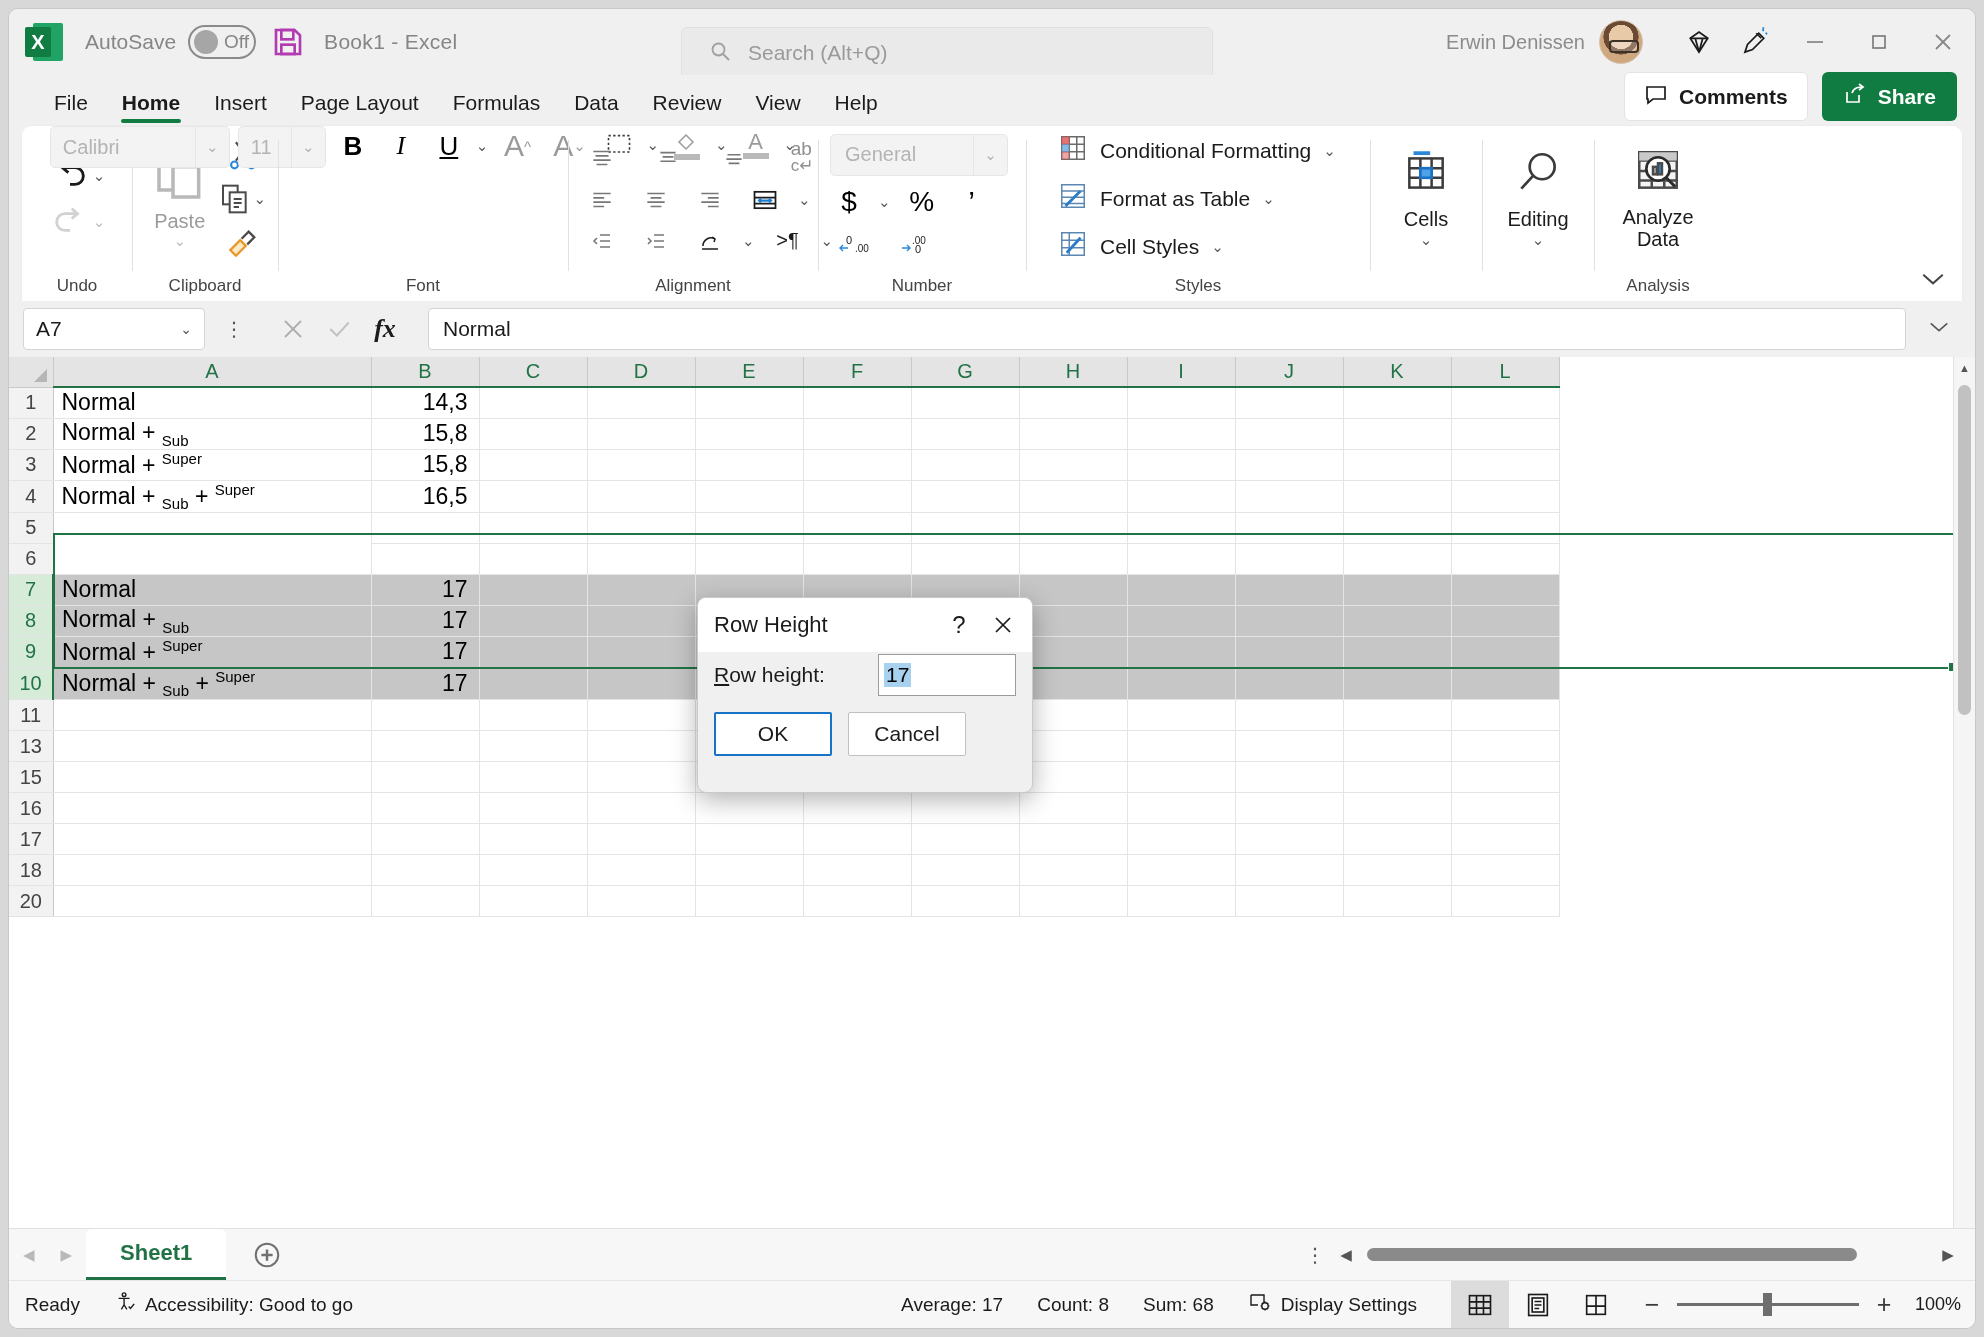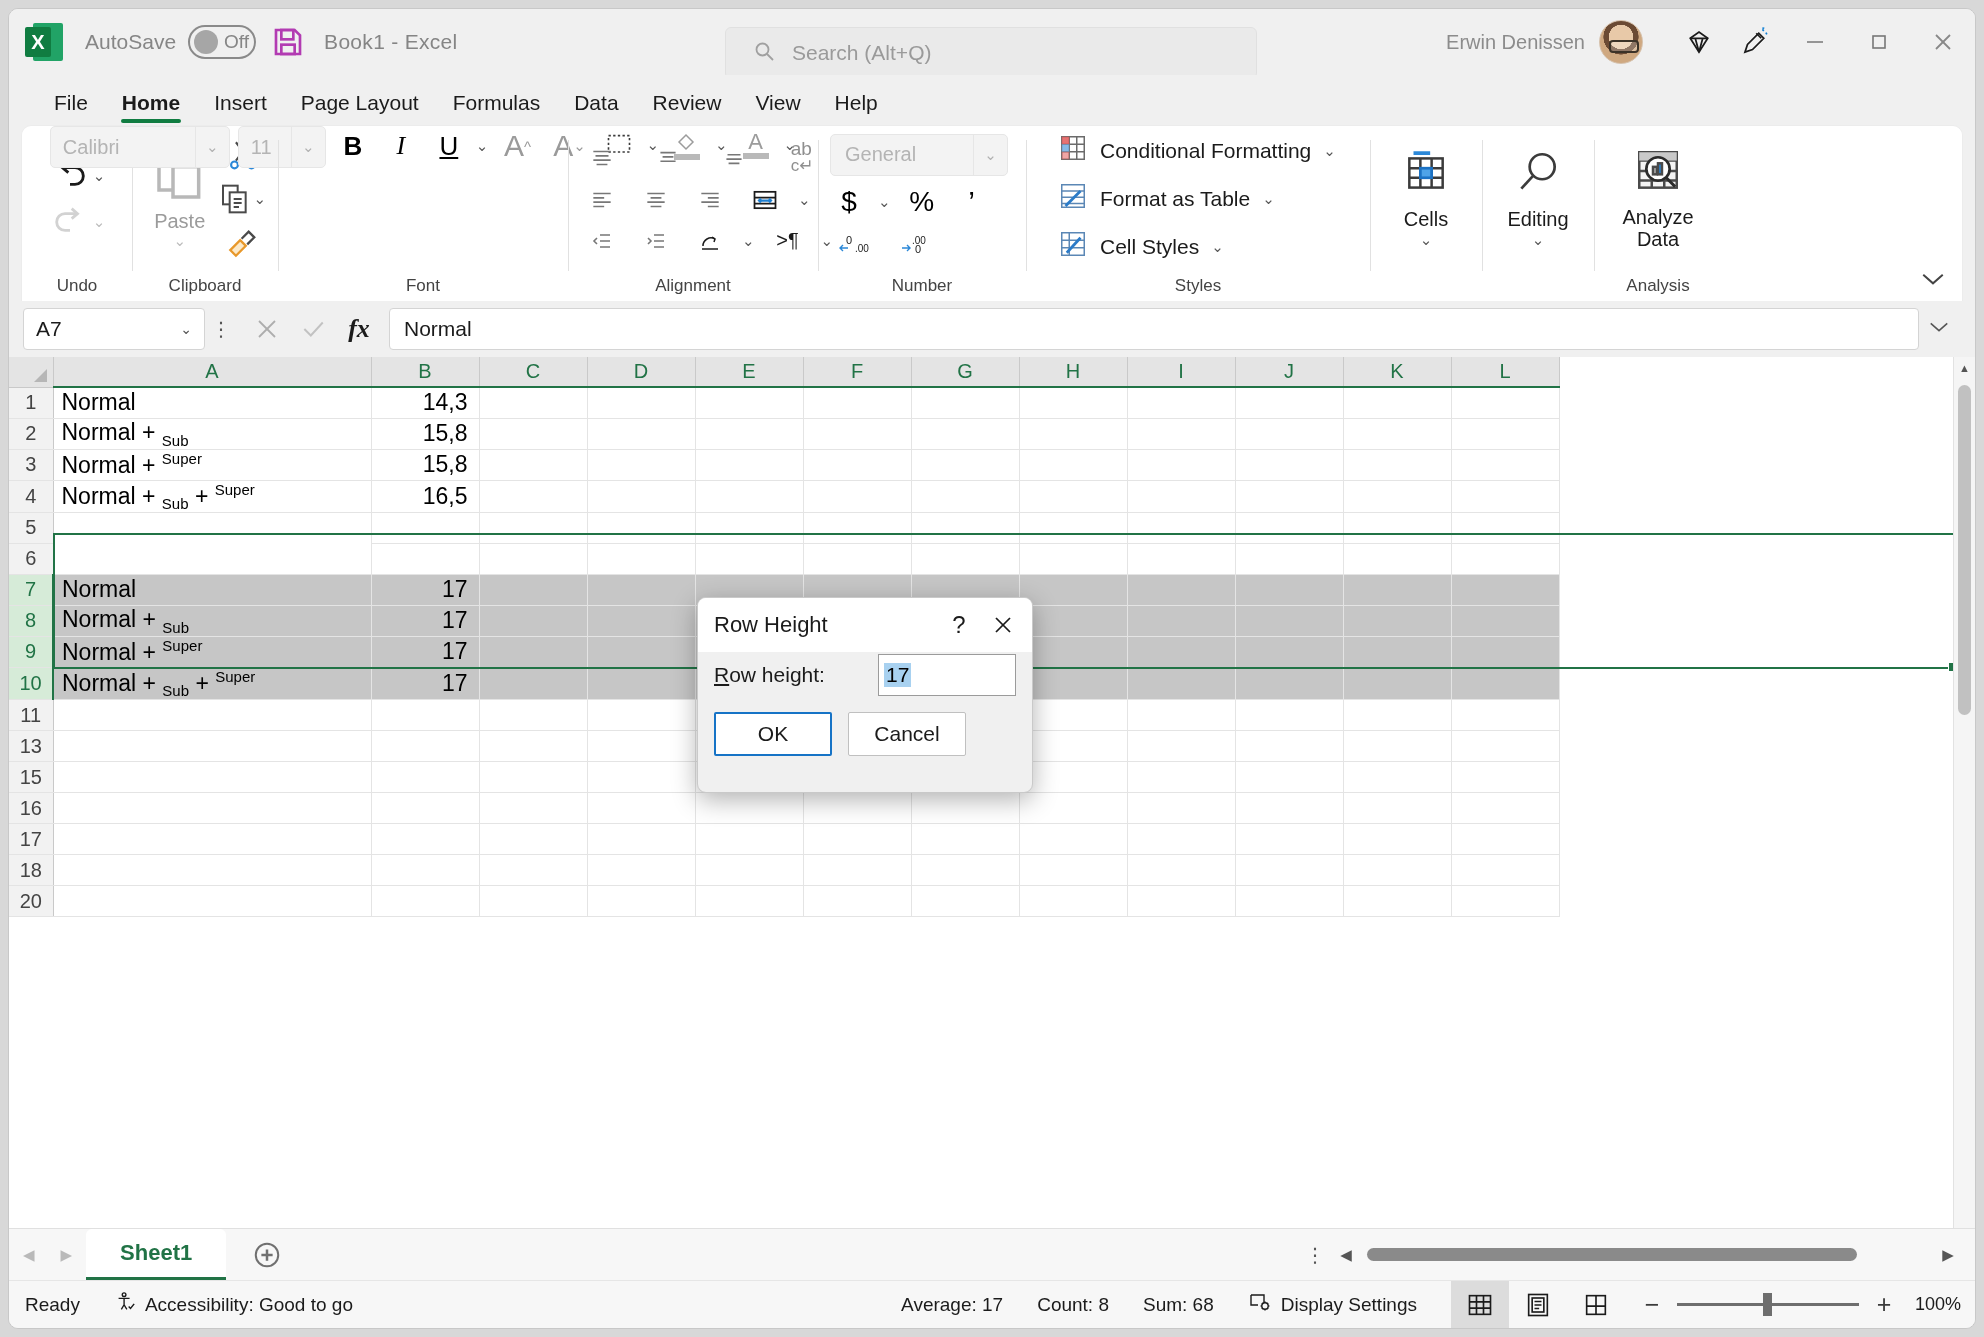--- a/index.html
+++ b/index.html
@@ -55,21 +55,21 @@
   .toggle .tlabel {
     color: #868686; font-size: 19px; margin-left: 6px;
   }
   .save-icon { width: 32px; height: 32px; margin-right: 20px; flex:0 0 32px;}
   .doctitle { color: #858585; font-size: 21px; letter-spacing: .3px; }
   .searchbox {
     position: absolute; left: 672px; top: 18px;
     width: 532px; height: 52px;
     background: #eaeaea; border: 1px solid #e0e0e0;
     border-radius: 6px; display: flex; align-items: center;
-    padding-left: 26px; cursor: text; margin-left: 44px;
+    padding-left: 26px; cursor: text;
   }
   .searchbox .sicon { margin-right: 16px; flex:0 0 auto; }
   .searchbox .stext { color: #9a9a9a; font-size: 21px; }
   .tb-right {
     position: absolute; right: 0; top: 0; height: 66px;
     display: flex; align-items: center;
   }
   .username { color: #8c8c8c; font-size: 20px; margin-right: 14px; }
   .avatar {
     width: 44px; height: 44px; border-radius: 50%;
@@ -153,21 +153,21 @@
   .bigbtn .cap { margin-top: 6px; text-align:center; line-height:1.08; }
   .styleitem {
     display:flex; align-items:center; gap: 12px; font-size: 21px; color:#1b1b1b;
     padding: 5px 8px; cursor: pointer; white-space: nowrap;
   }
   .ribbon-collapse { position:absolute; right: 16px; bottom: 8px; cursor:pointer; color:#444;}
 
   
   .fbar {
     flex: 0 0 56px; height: 56px; display: flex; align-items: center;
-    background: #f0f0f0; padding: 0 16px 0 14px; gap: 0;
+    background: #f0f0f0; padding: 0 16px 0 14px; gap: 13px;
   }
   .namebox {
     width: 182px; height: 42px; background: #fff; border: 1px solid #d4d4d4;
     border-radius: 4px; display: flex; align-items: center; justify-content: space-between;
     padding: 0 12px; font-size: 21px; color: #1b1b1b; cursor: pointer;
   }
   .vdots { width: 32px; text-align:center; color:#555; font-size: 20px; letter-spacing:0; cursor:pointer;}
   .fbtns { display: flex; align-items: center; gap: 6px; padding: 0 10px; }
   .fbtn { width: 40px; height: 42px; display:flex;align-items:center;justify-content:center; cursor:pointer; }
   .fx { font-family: "Liberation Serif", serif; font-style: italic; font-size: 26px; color:#1b1b1b; font-weight:bold;}
@@ -373,20 +373,40 @@
     <div class="rtab">File</div>
     <div class="rtab active">Home</div>
     <div class="rtab">Insert</div>
     <div class="rtab">Page Layout</div>
     <div class="rtab">Formulas</div>
     <div class="rtab">Data</div>
     <div class="rtab">Review</div>
     <div class="rtab">View</div>
     <div class="rtab">Help</div>
 
+    <div class="tabstrip-right">
+      <div class="comments-btn">
+        <span>
+          <svg width="24" height="24" viewBox="0 0 24 24" fill="none" stroke="#1b1b1b" stroke-width="1.7">
+            <path d="M3 5h18v12H9l-5 4v-4H3z"></path>
+          </svg>
+        </span>
+        <span>Comments</span>
+      </div>
+      <div class="share-btn">
+        <span>
+          <svg width="24" height="24" viewBox="0 0 24 24" fill="none" stroke="#fff" stroke-width="1.7">
+            <path d="M4 10v10h12V13"></path>
+              <path d="M9 11c2-6 7-6 11-6"></path>
+              <path d="M16 2l4 3-4 3"></path>
+          </svg>
+        </span>
+        <span>Share</span>
+      </div>
+    </div>
   </div>
 
   <div class="ribbon">
 
     <div class="rgroup" style="width:110px">
       <div class="gbody" style="flex-direction:column;justify-content:center;gap:6px;">
         <div class="gridrow">
           <div class="ibtn">
             <svg width="42" height="40" viewBox="0 0 24 24" fill="none" stroke="#1b1b1b" stroke-width="1.7">
               <path d="M8 7H15a5 5 0 0 1 0 10h-3"></path>

